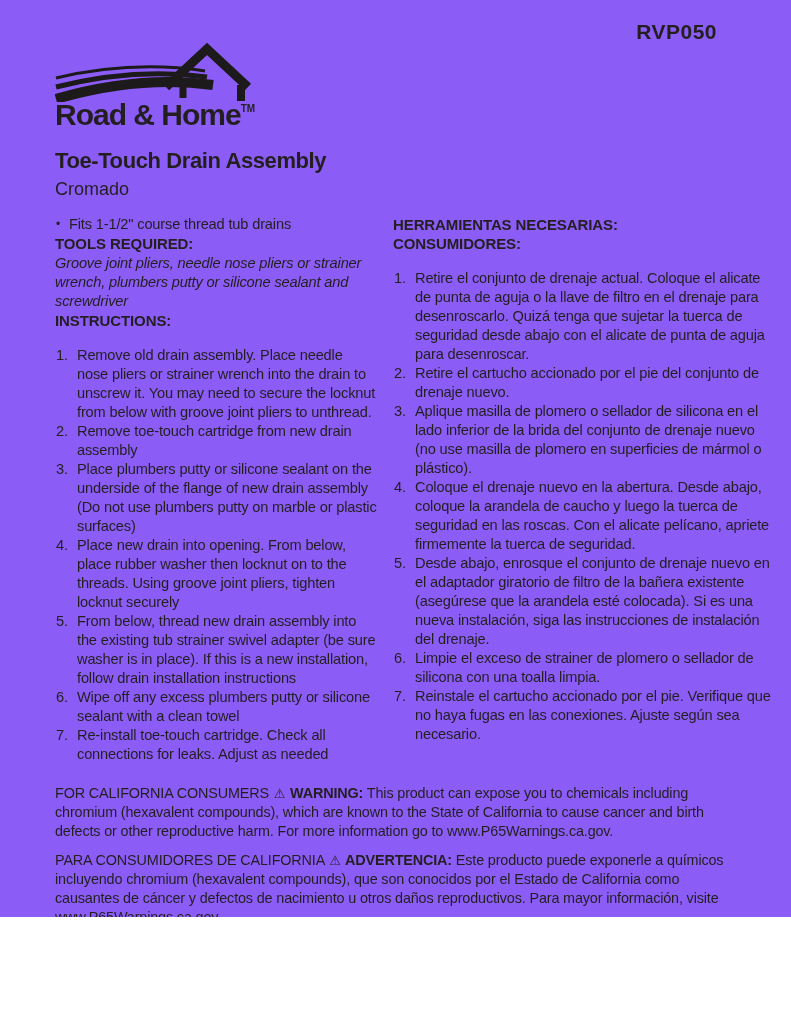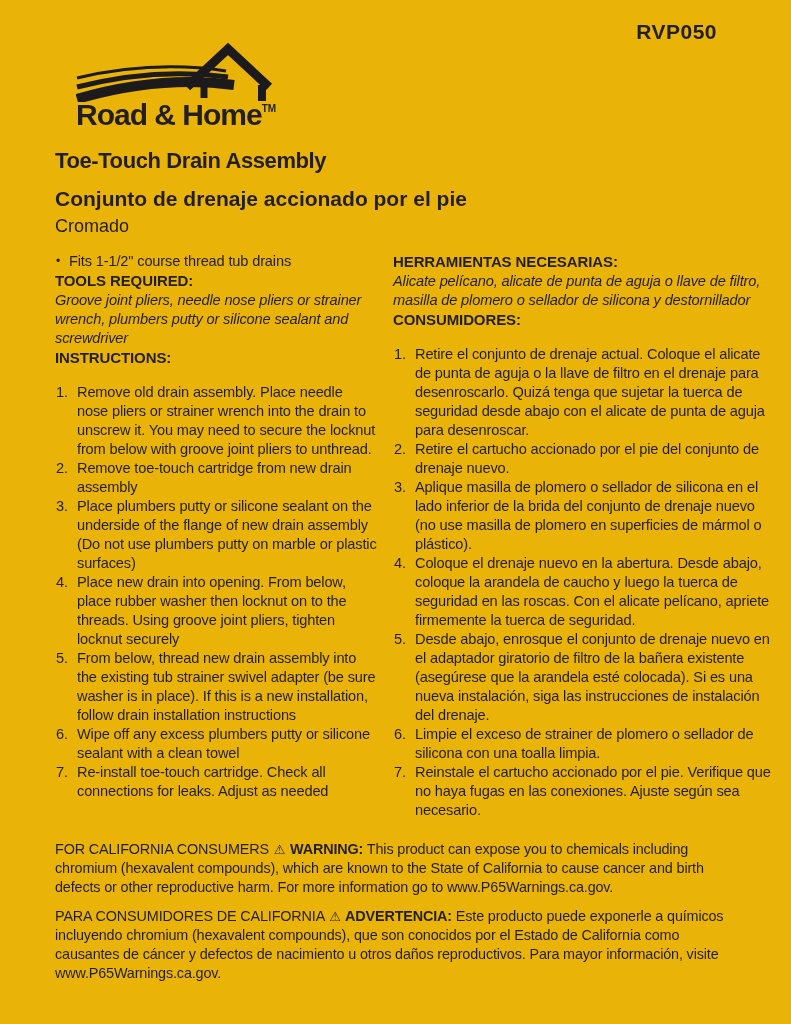--- a/index.html
+++ b/index.html
@@ -3,32 +3,32 @@
 <meta charset="utf-8">
 <style>
   * { margin:0; padding:0; box-sizing:border-box; }
   html,body { background:#ffffff; }
   body {
     font-family:"Liberation Sans", sans-serif;
     color:#231f20;
     -webkit-font-smoothing:antialiased;
   }
   .page {
-    width:791px; height:1024px;
-    background:#eab308;
+    width:791px; height:917px;
+    background:#8b5cf6;
     position:relative;
     overflow:hidden;
   }
 
   
   .model-number {
     position:absolute; top:20px; right:74px;
     font-size:21px; font-weight:700; letter-spacing:.5px;
   }
-  .logo { margin:36px 0 0 76px; width:205px; }
+  .logo { margin:36px 0 0 55px; width:205px; }
   .logo svg { display:block; }
   .brand-line {
     font-size:30px; font-weight:700; letter-spacing:-1px;
     margin-top:-4px; white-space:nowrap;
   }
   .brand-line .tm { font-size:10px; font-weight:700; vertical-align:13px; letter-spacing:0; }
 
   
   .titles { margin:16px 55px 0 55px; }
   .title-en { font-size:22px; font-weight:700; letter-spacing:-.4px; }
@@ -82,21 +82,20 @@
           <path d="M128 46 V62" stroke-width="7"></path>
           <path d="M186 49 V65" stroke-width="8"></path>
         </g>
       </svg>
     </span>
     <div class="brand-line"><span>Road &amp; Home</span><span class="tm">TM</span></div>
   </div>
 
   <div class="titles">
     <div class="title-en">Toe-Touch Drain Assembly</div>
-    <div class="title-es">Conjunto de drenaje accionado por el pie</div>
     <div class="subtitle-es">Cromado</div>
   </div>
 
   <div class="cols">
 
     <div class="col col-left">
       <ul class="features">
         <li>Fits 1-1/2" course thread tub drains</li>
       </ul>
       <div class="sec-heading">TOOLS REQUIRED:</div>
@@ -108,21 +107,20 @@
         <li>Place plumbers putty or silicone sealant on the underside of the flange of new drain assembly (Do not use plumbers putty on marble or plastic surfaces)</li>
         <li>Place new drain into opening. From below, place rubber washer then locknut on to the threads. Using groove joint pliers, tighten locknut securely</li>
         <li>From below, thread new drain assembly into the existing tub strainer swivel adapter (be sure washer is in place). If this is a new installation, follow drain installation instructions</li>
         <li>Wipe off any excess plumbers putty or silicone sealant with a clean towel</li>
         <li>Re-install toe-touch cartridge. Check all connections for leaks. Adjust as needed</li>
       </ol>
     </div>
 
     <div class="col col-right">
       <div class="sec-heading">HERRAMIENTAS NECESARIAS:</div>
-      <div class="sec-body">Alicate pelícano, alicate de punta de aguja o llave de filtro, masilla de plomero o sellador de silicona y destornillador</div>
       <div class="sec-heading">CONSUMIDORES:</div>
       <ol class="steps">
         <li>Retire el conjunto de drenaje actual. Coloque el alicate de punta de aguja o la llave de filtro en el drenaje para desenroscarlo. Quizá tenga que sujetar la tuerca de seguridad desde abajo con el alicate de punta de aguja para desenroscar.</li>
         <li>Retire el cartucho accionado por el pie del conjunto de drenaje nuevo.</li>
         <li>Aplique masilla de plomero o sellador de silicona en el lado inferior de la brida del conjunto de drenaje nuevo (no use masilla de plomero en superficies de mármol o plástico).</li>
         <li>Coloque el drenaje nuevo en la abertura. Desde abajo, coloque la arandela de caucho y luego la tuerca de seguridad en las roscas. Con el alicate pelícano, apriete firmemente la tuerca de seguridad.</li>
         <li>Desde abajo, enrosque el conjunto de drenaje nuevo en el adaptador giratorio de filtro de la bañera existente (asegúrese que la arandela esté colocada). Si es una nueva instalación, siga las instrucciones de instalación del drenaje.</li>
         <li>Limpie el exceso de strainer de plomero o sellador de silicona con una toalla limpia.</li>
         <li>Reinstale el cartucho accionado por el pie. Verifique que no haya fugas en las conexiones. Ajuste según sea necesario.</li>
       </ol>

